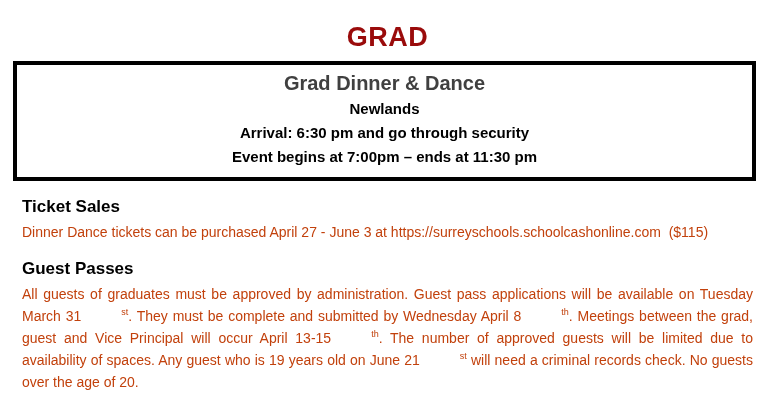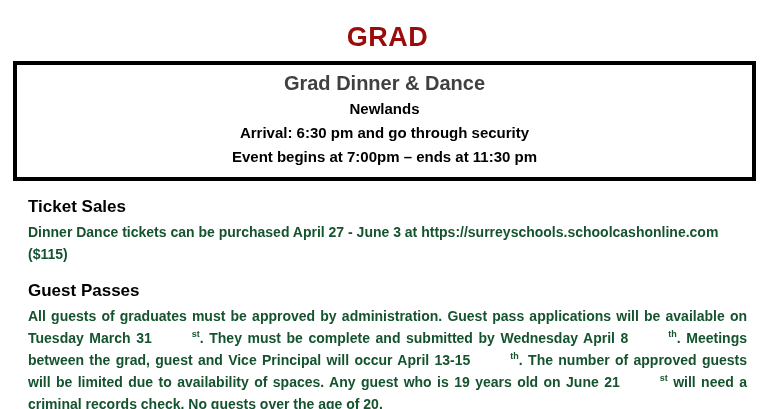--- a/index.html
+++ b/index.html
@@ -44,34 +44,33 @@
     line-height: 28px;
     text-align: center;
   }
   .event-box-line {
     font-size: 15px;
     font-weight: bold;
     color: #000000;
     line-height: 24px;
   }
   .section {
-    margin: 0 28px;
+    margin: 0 22px;
   }
   .section-heading {
     font-size: 17px;
     font-weight: bold;
     color: #000000;
     margin-top: 16px;
     margin-bottom: 4px;
   }
   .body-text {
     font-size: 14px;
     line-height: 22px;
-    color: #14532d;
-    font-weight: bold;
+    color: #c2410c;
   }
   .ticket-body {
     white-space: pre-wrap;
   }
   .justified {
     text-align: justify;
   }
   sup {
     font-size: 9px;
     line-height: 0;

